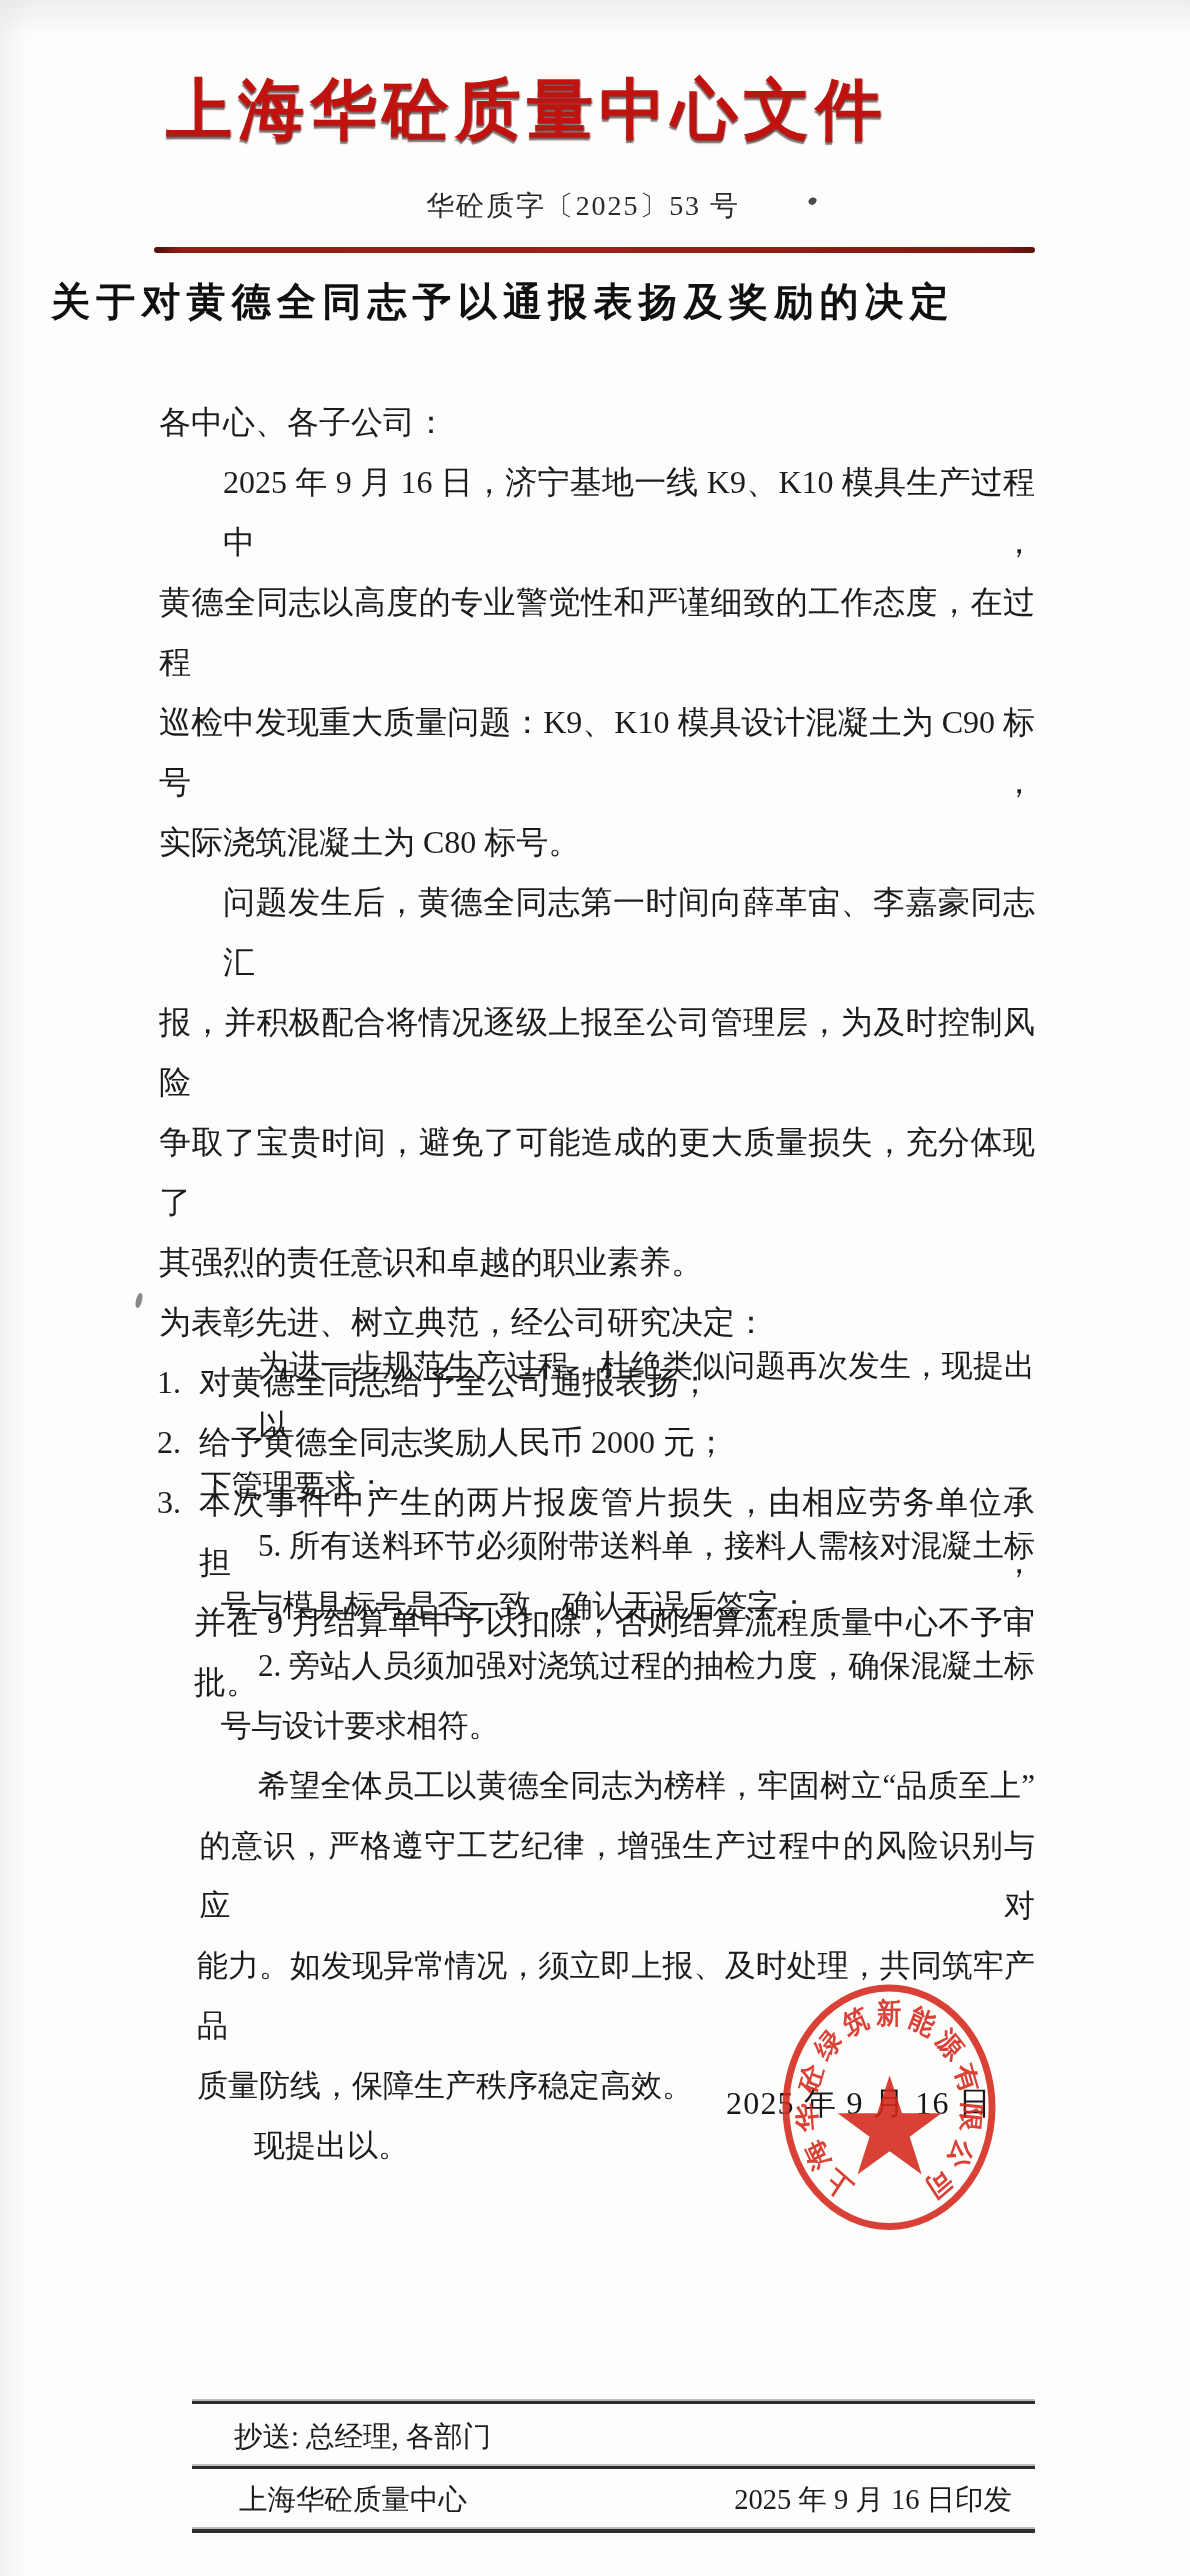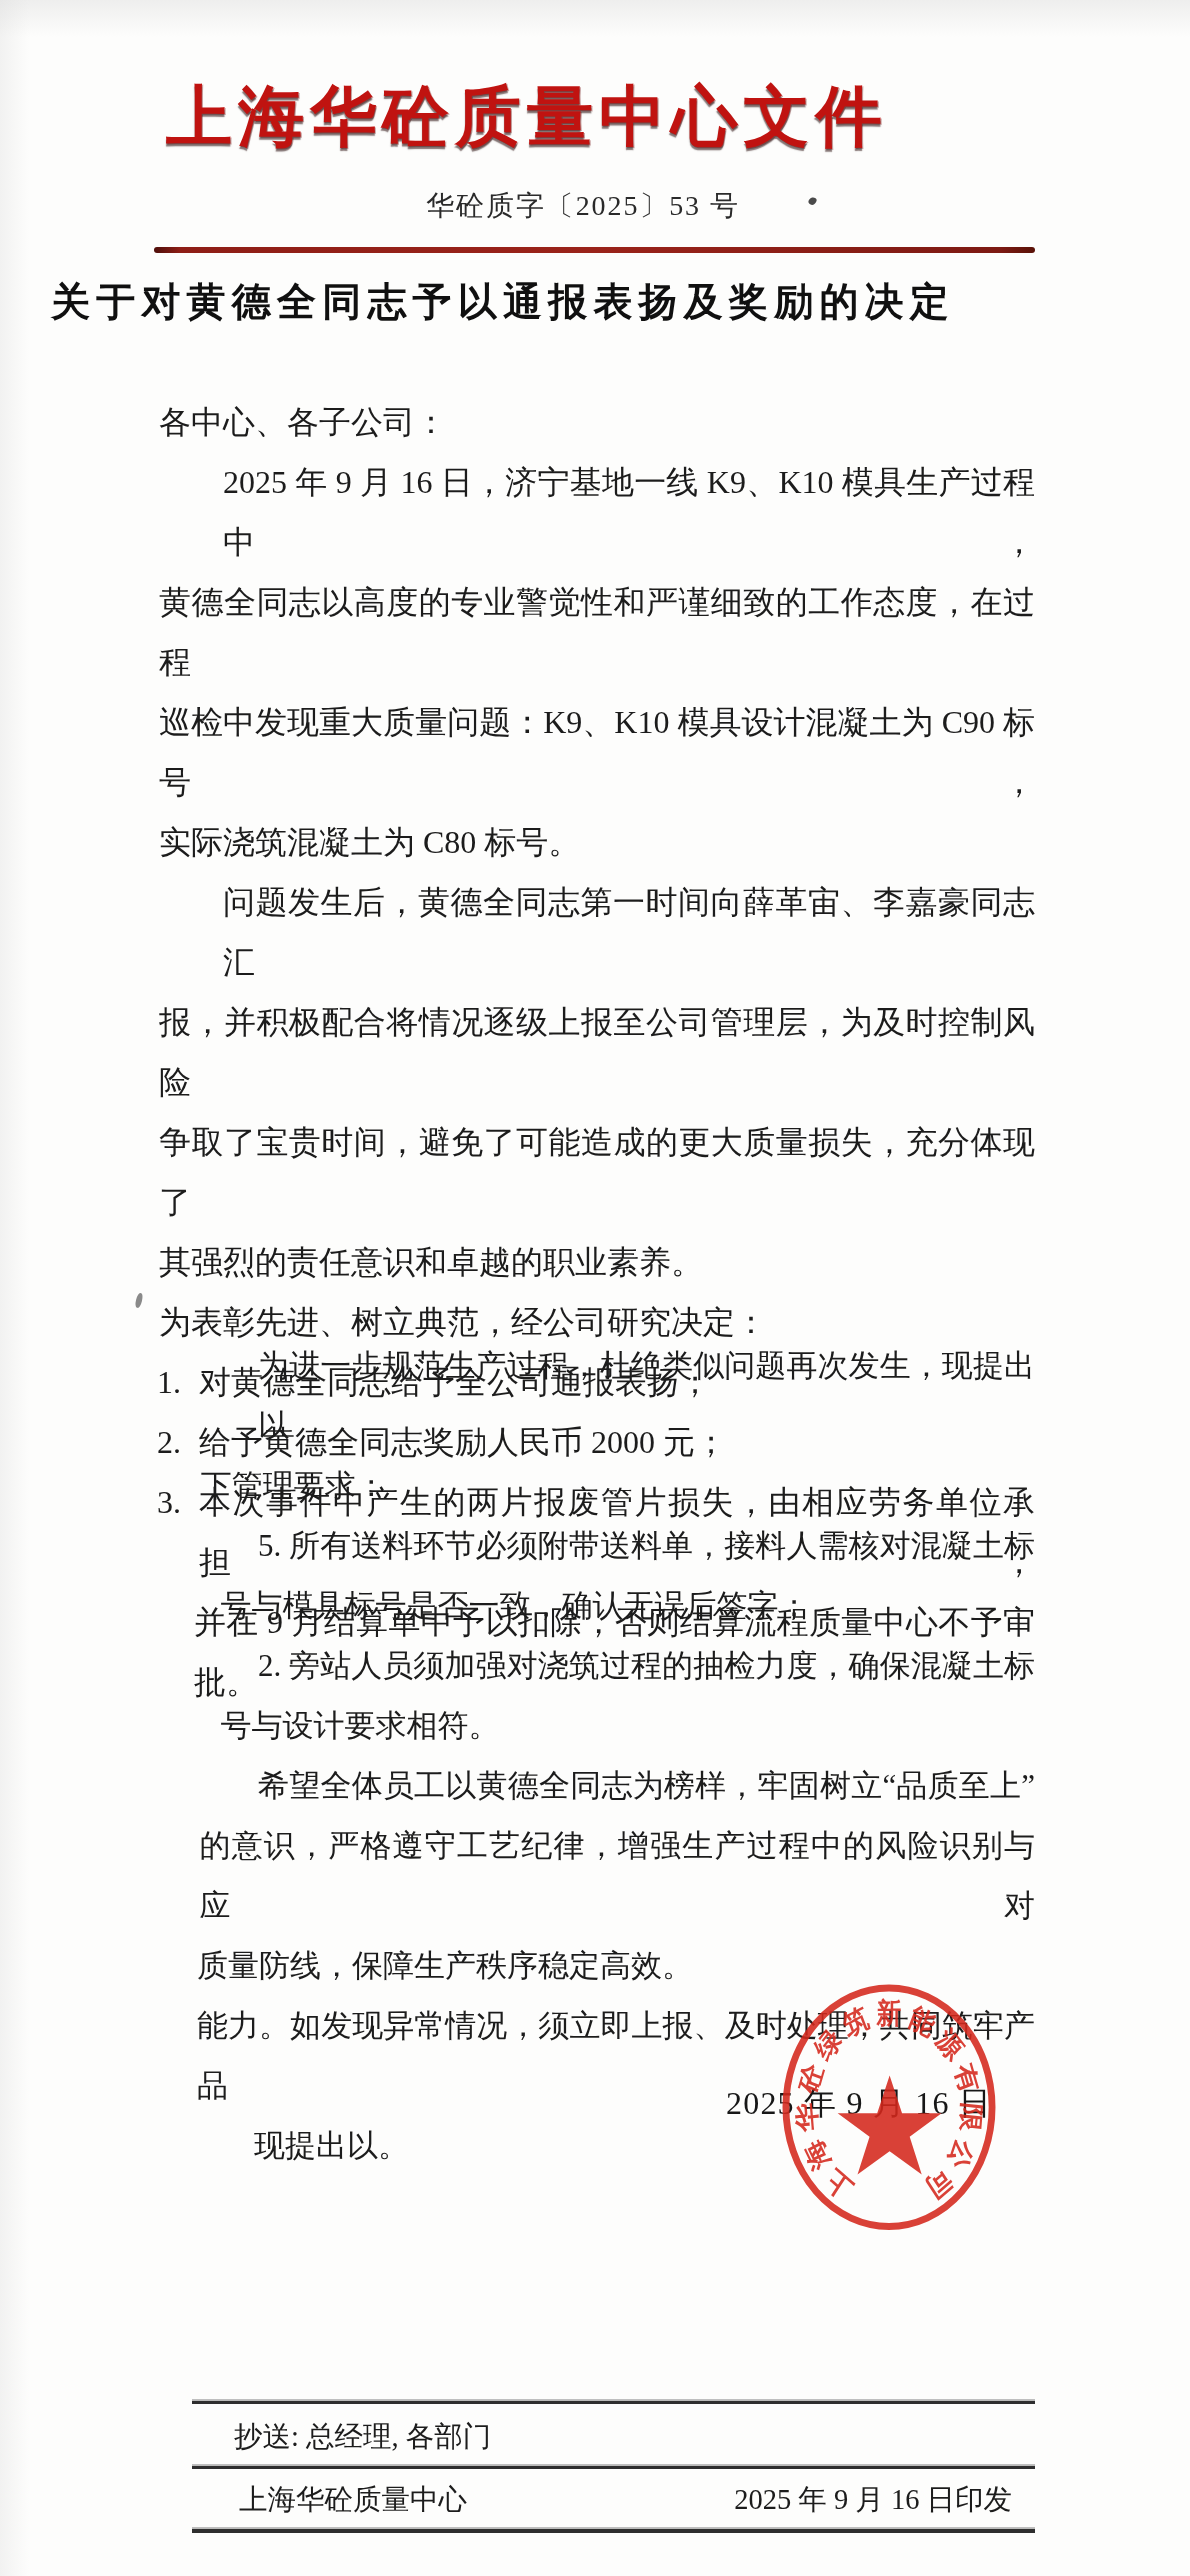--- a/index.html
+++ b/index.html
@@ -3,21 +3,21 @@
 <meta charset="utf-8">
 <style>
   html,body{margin:0;padding:0;}
   body{
     width:1190px;height:2576px;position:relative;background:#fdfdfc;
     font-family:"Liberation Serif","DejaVu Serif",serif;color:#1c1c1c;
     overflow:hidden;
   }
   
   .hdr-title{
-    position:absolute;top:72px;left:0;width:1054px;text-align:center;
+    position:absolute;top:65px;left:0;width:1054px;text-align:center;
     font-size:66px;font-weight:bold;color:#c01310;letter-spacing:6.2px;
     text-shadow:0 3.1px 1.2px rgba(30,2,2,.55), 1.2px 1.2px 0 rgba(120,10,8,.35);
     white-space:nowrap;
   }
   .doc-no{
     position:absolute;top:187px;left:0;width:1166px;text-align:center;
     font-size:28px;color:#2a2a2a;letter-spacing:1.9px;white-space:nowrap;
   }
   .red-line{
     position:absolute;left:154px;top:247px;width:881px;height:5.6px;border-radius:3.1px;
@@ -109,22 +109,22 @@
 
 <div class="sec sec-b">
   <div class="ln j ind-b">为进一步规范生产过程，杜绝类似问题再次发生，现提出以</div>
   <div class="ln ind-s">下管理要求：</div>
   <div class="ln j ind-b">5. 所有送料环节必须附带送料单，接料人需核对混凝土标</div>
   <div class="ln ind-r">号与模具标号是否一致，确认无误后签字；</div>
   <div class="ln j ind-b">2. 旁站人员须加强对浇筑过程的抽检力度，确保混凝土标</div>
   <div class="ln ind-r">号与设计要求相符。</div>
   <div class="ln j ind-b">希望全体员工以黄德全同志为榜样，牢固树立“品质至上”</div>
   <div class="ln j ind-d">的意识，严格遵守工艺纪律，增强生产过程中的风险识别与应对</div>
+  <div class="ln j">能力。如发现异常情况，须立即上报、及时处理，共同筑牢产品</div>
   <div class="ln">质量防线，保障生产秩序稳定高效。</div>
-  <div class="ln j">能力。如发现异常情况，须立即上报、及时处理，共同筑牢产品</div>
   <div class="ln ind-t">现提出以。</div>
 </div>
 
 <div class="date-line">2025 年 9 月 16 日</div>
 
 <svg class="seal" viewBox="-190 -215 380 430">
   <ellipse cx="0" cy="-2" rx="166" ry="192" fill="none" stroke="#d5281c" stroke-width="11"></ellipse>
   <g transform="translate(1,35)">
     <path fill="#d5281c" d="M0,-88 L20,-27.5 L83.7,-27.2 L32.3,10.5 L51.7,71.2 L0,34
                             L-51.7,71.2 L-32.3,10.5 L-83.7,-27.2 L-20,-27.5 Z"></path>

